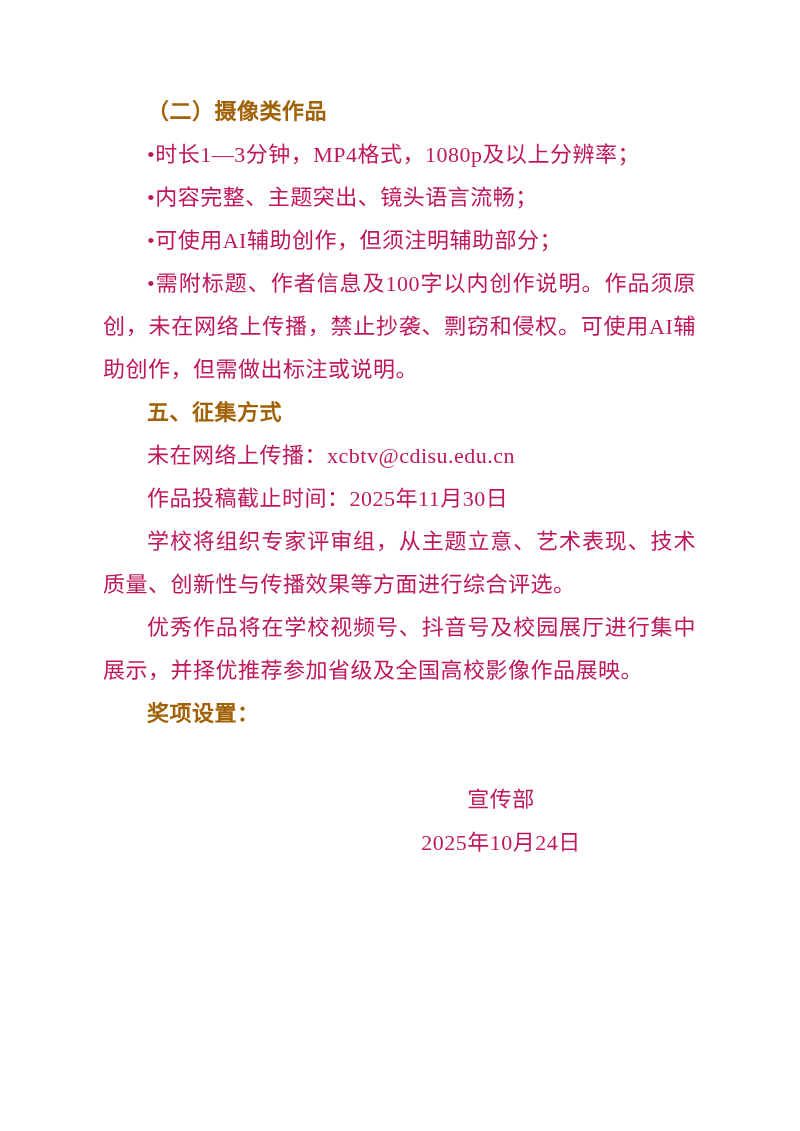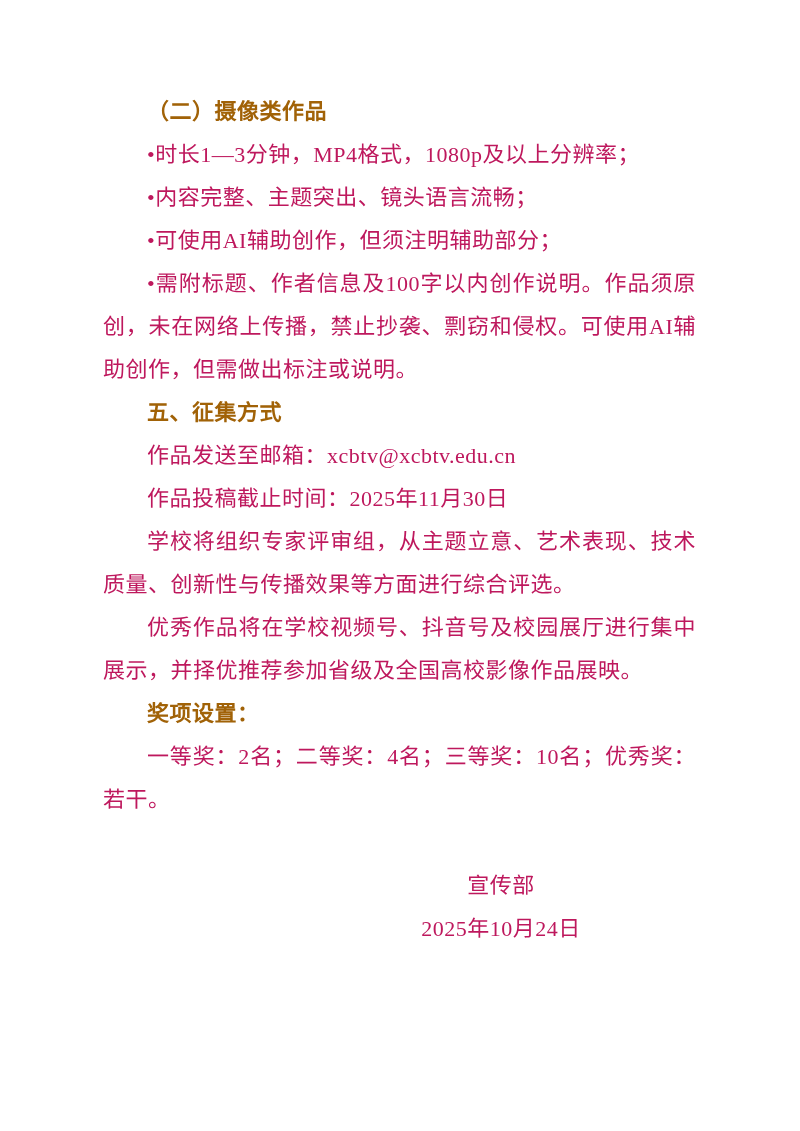--- a/index.html
+++ b/index.html
@@ -63,32 +63,31 @@
     <p class="para indent">•时长1—3分钟，MP4格式，1080p及以上分辨率；</p>
 
     <p class="para indent">•内容完整、主题突出、镜头语言流畅；</p>
 
     <p class="para indent">•可使用AI辅助创作，但须注明辅助部分；</p>
 
     <p class="para indent">•需附标题、作者信息及100字以内创作说明。作品须原创，未在网络上传播，禁止抄袭、剽窃和侵权。可使用AI辅助创作，但需做出标注或说明。</p>
 
     <h2 class="heading">五、征集方式</h2>
 
-    <p class="para indent">作品发送至邮箱：xcbtv@xcbtv.edu.cn</p>
+    <p class="para indent">未在网络上传播：xcbtv@cdisu.edu.cn</p>
 
     <p class="para indent">作品投稿截止时间：2025年11月30日</p>
 
 
     <p class="para indent">学校将组织专家评审组，从主题立意、艺术表现、技术质量、创新性与传播效果等方面进行综合评选。</p>
 
     <p class="para indent">优秀作品将在学校视频号、抖音号及校园展厅进行集中展示，并择优推荐参加省级及全国高校影像作品展映。</p>
 
     <h2 class="heading">奖项设置：</h2>
 
-    <p class="para indent">一等奖：2名；二等奖：4名；三等奖：10名；优秀奖：若干。</p>
 
     <div class="signature-block">
       <p class="para">宣传部</p>
       <p class="para">2025年10月24日</p>
     </div>
 
   </div>
 </div>
 
 </body></html>

